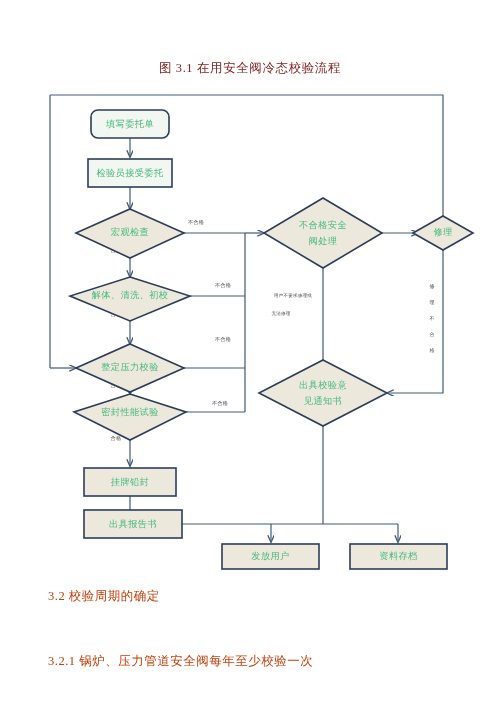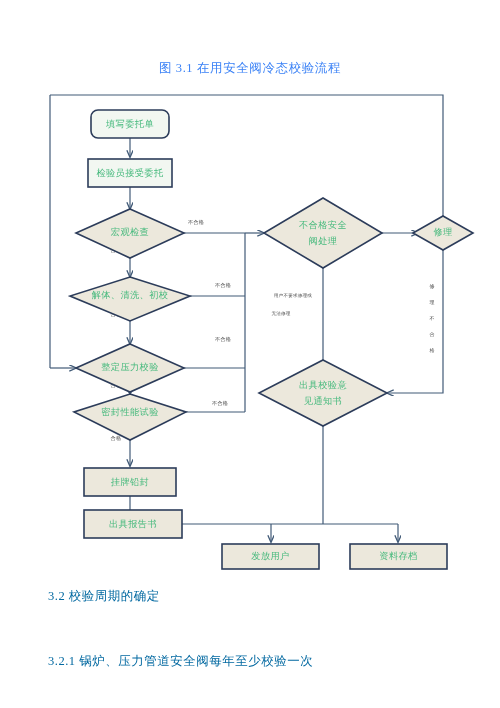--- a/index.html
+++ b/index.html
@@ -21,37 +21,37 @@
     background: #ffffff;
   }
   #doc-title {
     position: absolute;
     left: 0;
     right: 0;
     top: 60px;
     text-align: center;
     font-size: 12.5px;
     letter-spacing: 0.6px;
-    color: #3b82f6;
+    color: #7f1d1d;
     font-family: "Liberation Serif", "DejaVu Serif", serif;
     white-space: nowrap;
   }
   #flow-svg {
     position: absolute;
     left: 0;
     top: 0;
     width: 500px;
     height: 600px;
   }
   .body-text {
     position: absolute;
     left: 48px;
     font-size: 12.5px;
     letter-spacing: 0.5px;
-    color: #0369a1;
+    color: #c2410c;
     white-space: nowrap;
   }
   #sec-32 { top: 588px; }
   #sec-321 { top: 653px; }
 
   
   .node-shape {
     stroke: #2c3c5a;
     stroke-width: 1.6;
   }

